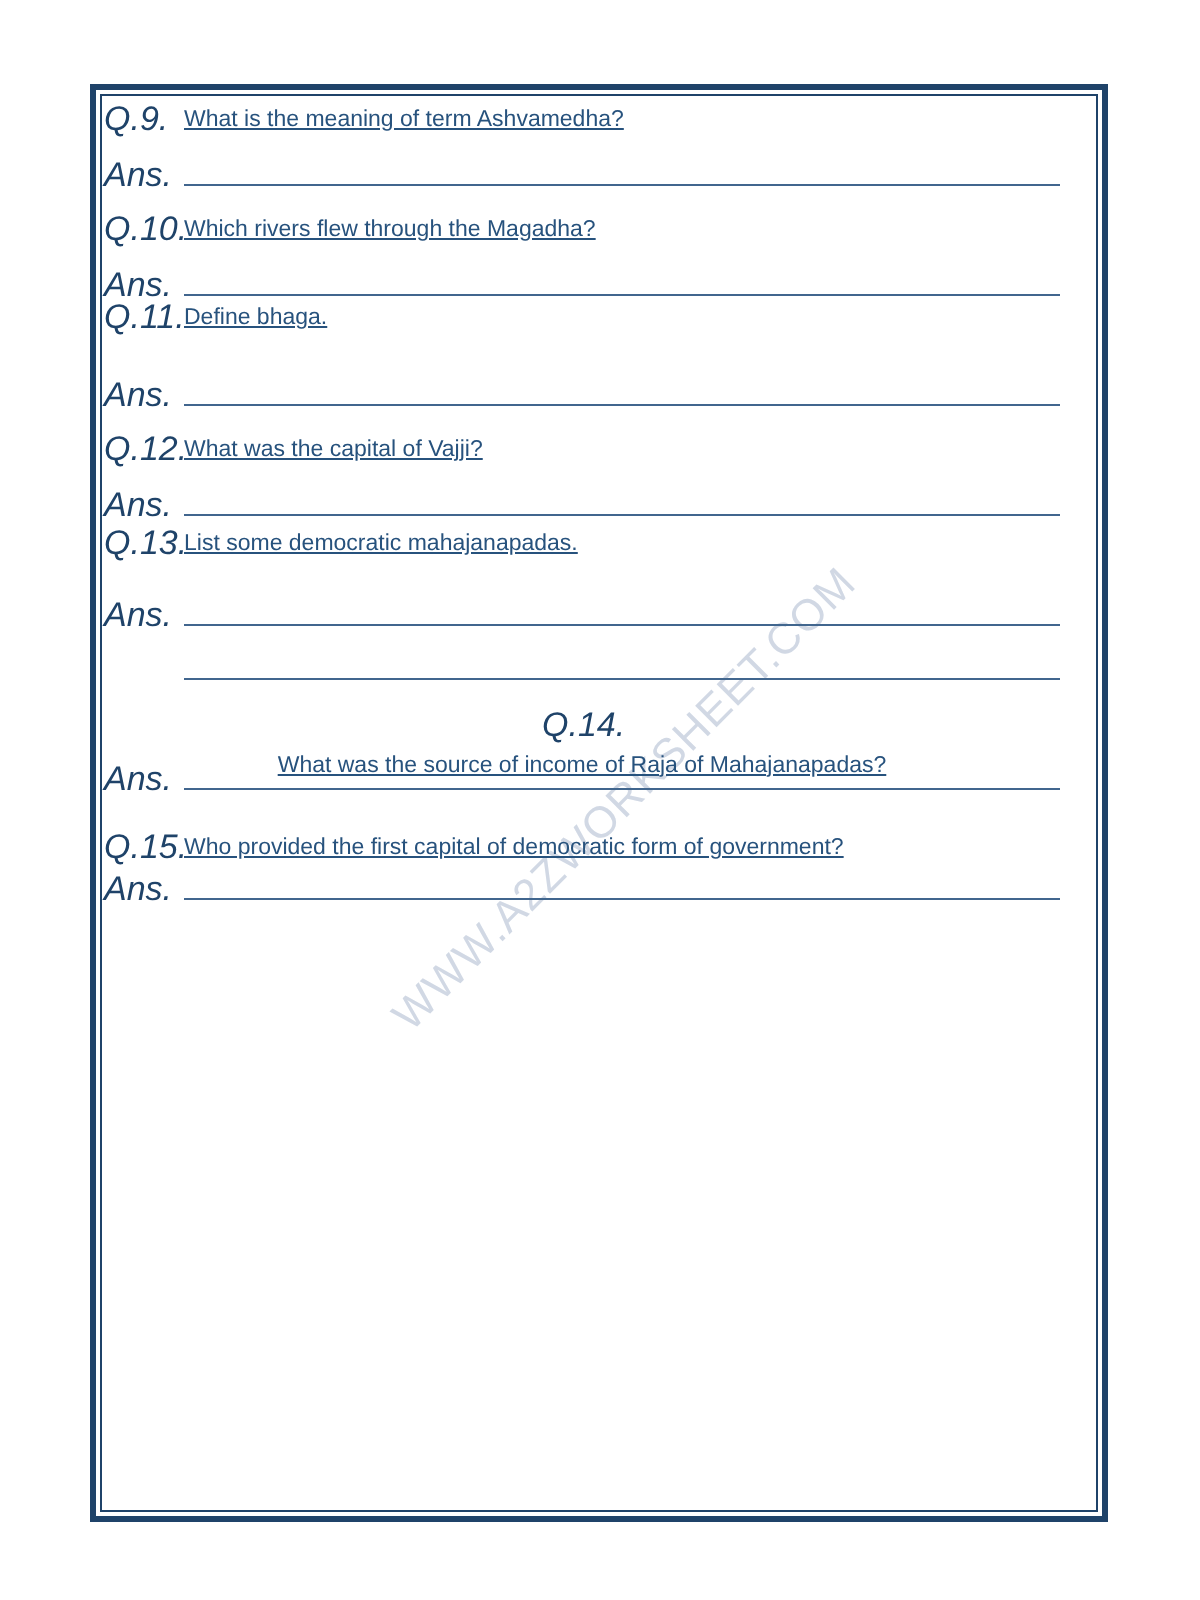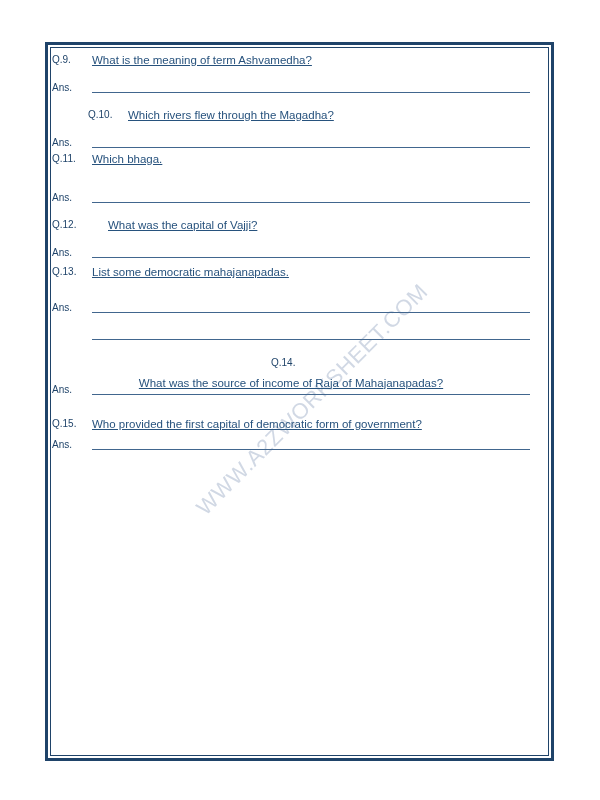--- a/index.html
+++ b/index.html
@@ -85,24 +85,25 @@
     left: 52px;
     width: 478px;
     height: 20px;
     display: flex;
     align-items: center;
   }
 
   .row-label {
     flex: 0 0 auto;
     width: 40px;
-    font-size: 10px;
+    font-size: 17px;
     color: #1f4369;
     line-height: 20px;
     white-space: nowrap;
+    font-style: italic;
   }
 
   .question-text {
     flex: 1 1 auto;
     font-size: 11.5px;
     color: #27527d;
     line-height: 20px;
     white-space: nowrap;
     text-decoration: underline;
   }
@@ -134,37 +135,37 @@
 
   <div id="content">
       <div class="qa-row" style="top: 50px;">
         <span class="row-label">Q.9.</span>
         <span class="question-text">What is the meaning of term Ashvamedha?</span>
       </div>
       <div class="qa-row" style="top: 77.5px;">
         <span class="row-label">Ans.</span>
         <span class="answer-rule"></span>
       </div>
-      <div class="qa-row" style="top: 105px; padding-left: 36px;">
+      <div class="qa-row" style="top: 105px;">
         <span class="row-label">Q.10.</span>
         <span class="question-text">Which rivers flew through the Magadha?</span>
       </div>
       <div class="qa-row" style="top: 132.5px;">
         <span class="row-label">Ans.</span>
         <span class="answer-rule"></span>
       </div>
       <div class="qa-row" style="top: 149px;">
         <span class="row-label">Q.11.</span>
-        <span class="question-text">Which bhaga.</span>
+        <span class="question-text">Define bhaga.</span>
       </div>
       <div class="qa-row" style="top: 187.5px;">
         <span class="row-label">Ans.</span>
         <span class="answer-rule"></span>
       </div>
-      <div class="qa-row" style="top: 215px; gap: 16px;">
+      <div class="qa-row" style="top: 215px;">
         <span class="row-label">Q.12.</span>
         <span class="question-text">What was the capital of Vajji?</span>
       </div>
       <div class="qa-row" style="top: 242.5px;">
         <span class="row-label">Ans.</span>
         <span class="answer-rule"></span>
       </div>
       <div class="qa-row" style="top: 262px;">
         <span class="row-label">Q.13.</span>
         <span class="question-text">List some democratic mahajanapadas.</span>

